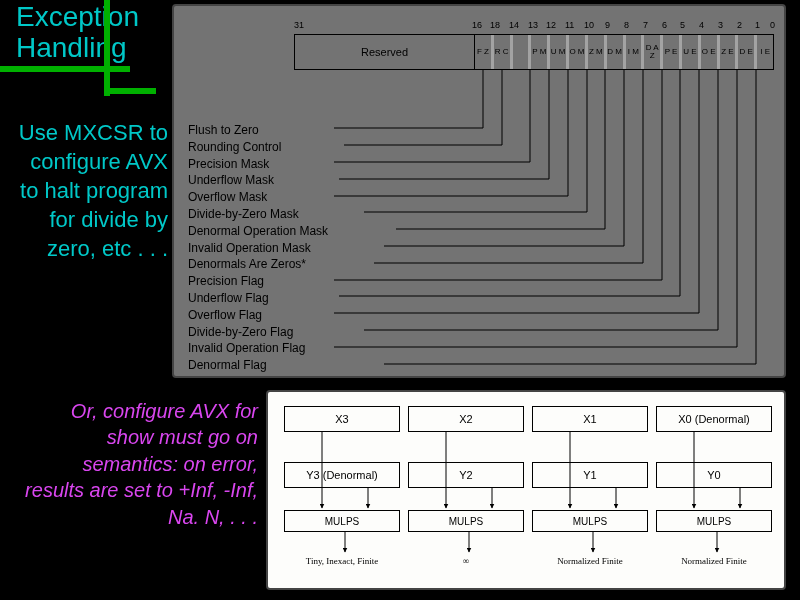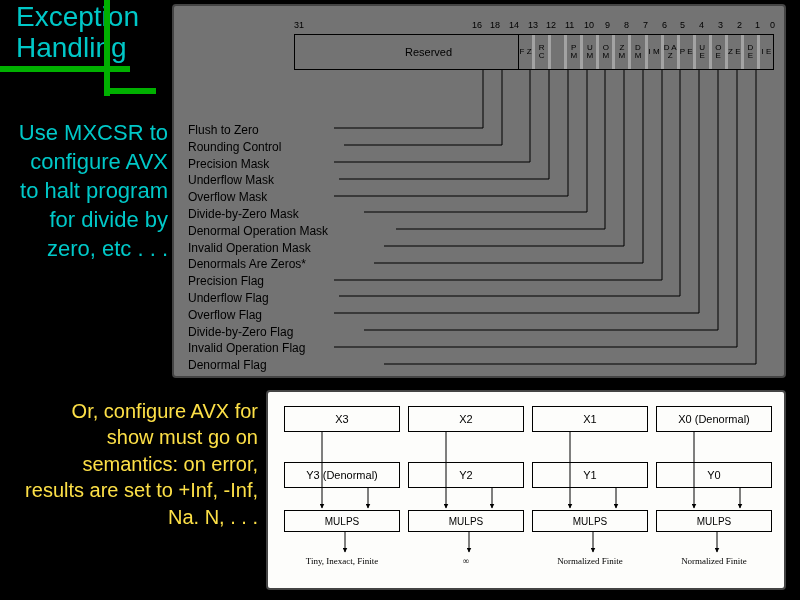--- a/index.html
+++ b/index.html
@@ -51,45 +51,45 @@
     color: #00c8c8;
     font-size: 22px;
     text-align: right;
     line-height: 1.32;
   }
   .para2 {
     position: absolute;
     top: 398px;
     left: 22px;
     width: 236px;
-    color: #fde047;
+    color: #d946ef;
     font-size: 20px;
     text-align: right;
     line-height: 1.32;
+    font-style: italic;
   }
   
   .mxcsr {
     position: absolute;
     top: 4px;
     left: 172px;
     width: 614px;
     height: 374px;
     background: #737373;
     border: 2px solid #444;
     border-radius: 4px;
   }
   .mxcsr .reg {
     position: absolute;
     top: 28px;
     left: 120px;
     width: 480px;
     height: 36px;
     border: 1px solid #000;
     display: flex;
-    padding-left: 44px;
   }
   .mxcsr .reserved {
     flex: 0 0 180px;
     border-right: 1px solid #000;
     display: flex;
     align-items: center;
     justify-content: center;
     font-size: 11px;
   }
   .mxcsr .bit {

